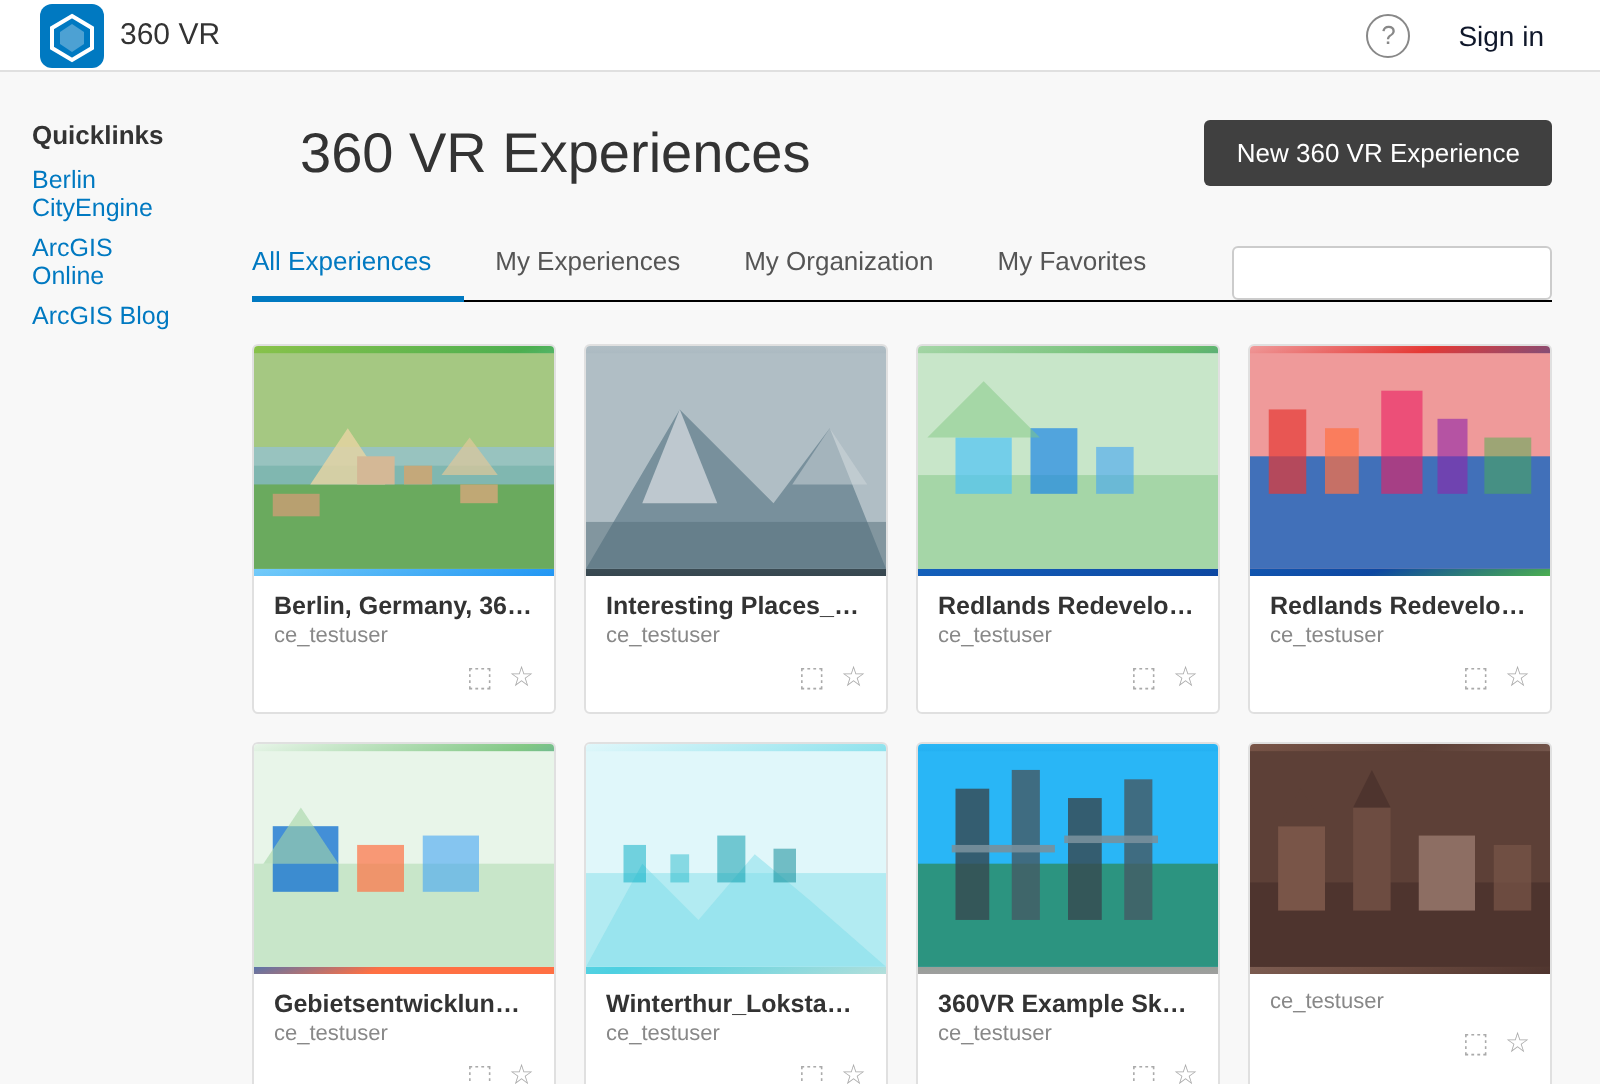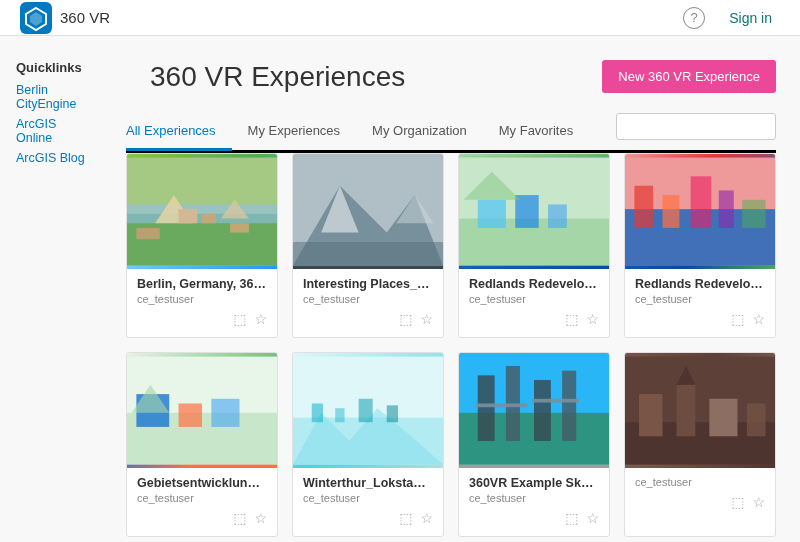--- a/index.html
+++ b/index.html
@@ -42,21 +42,21 @@
       border-radius: 50%;
       display: flex;
       align-items: center;
       justify-content: center;
       color: #888;
       font-size: 13px;
       cursor: pointer;
     }
     .sign-in-btn {
       font-size: 14px;
-      color: #0f766e;
+      color: #0f172a;
       cursor: pointer;
       background: none;
       border: none;
       padding: 4px 8px;
     }
 
     
     .layout {
       display: flex;
       min-height: calc(100vh - 50px);
@@ -96,36 +96,36 @@
       margin-bottom: 20px;
       margin-left: 24px;
     }
     .page-title {
       font-size: 28px;
       font-weight: 300;
       color: #333;
     }
     .new-exp-btn {
       margin-left: auto;
-      background: #ec4899;
+      background: #404040;
       color: #fff;
       border: none;
       padding: 9px 16px;
       font-size: 13px;
       border-radius: 3px;
       cursor: pointer;
       white-space: nowrap;
     }
 
     
     .tabs-row {
       display: flex;
-      align-items: flex-start;
-      border-bottom: 3px solid #000000;
-      margin-bottom: 0;
+      align-items: flex-end;
+      border-bottom: 1px solid #000000;
+      margin-bottom: 21px;
     }
     .tabs {
       display: flex;
       gap: 0;
     }
     .tab {
       font-size: 13px;
       color: #555;
       padding: 10px 16px;
       cursor: pointer;

